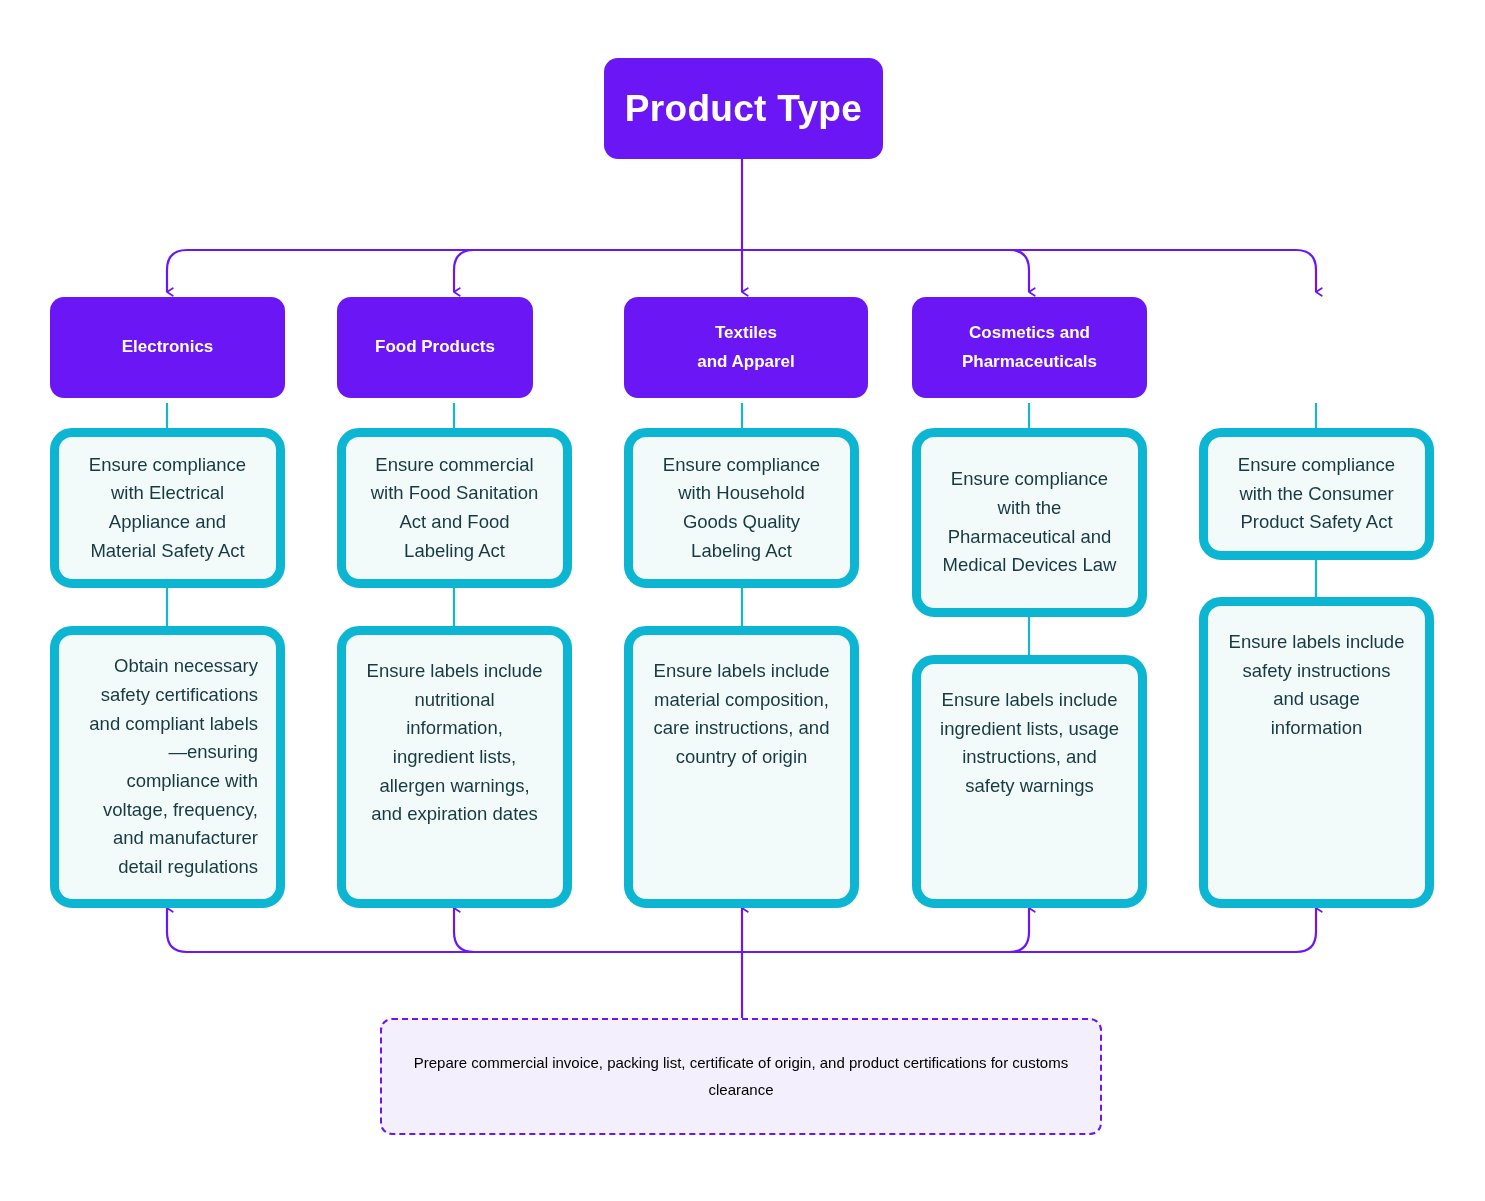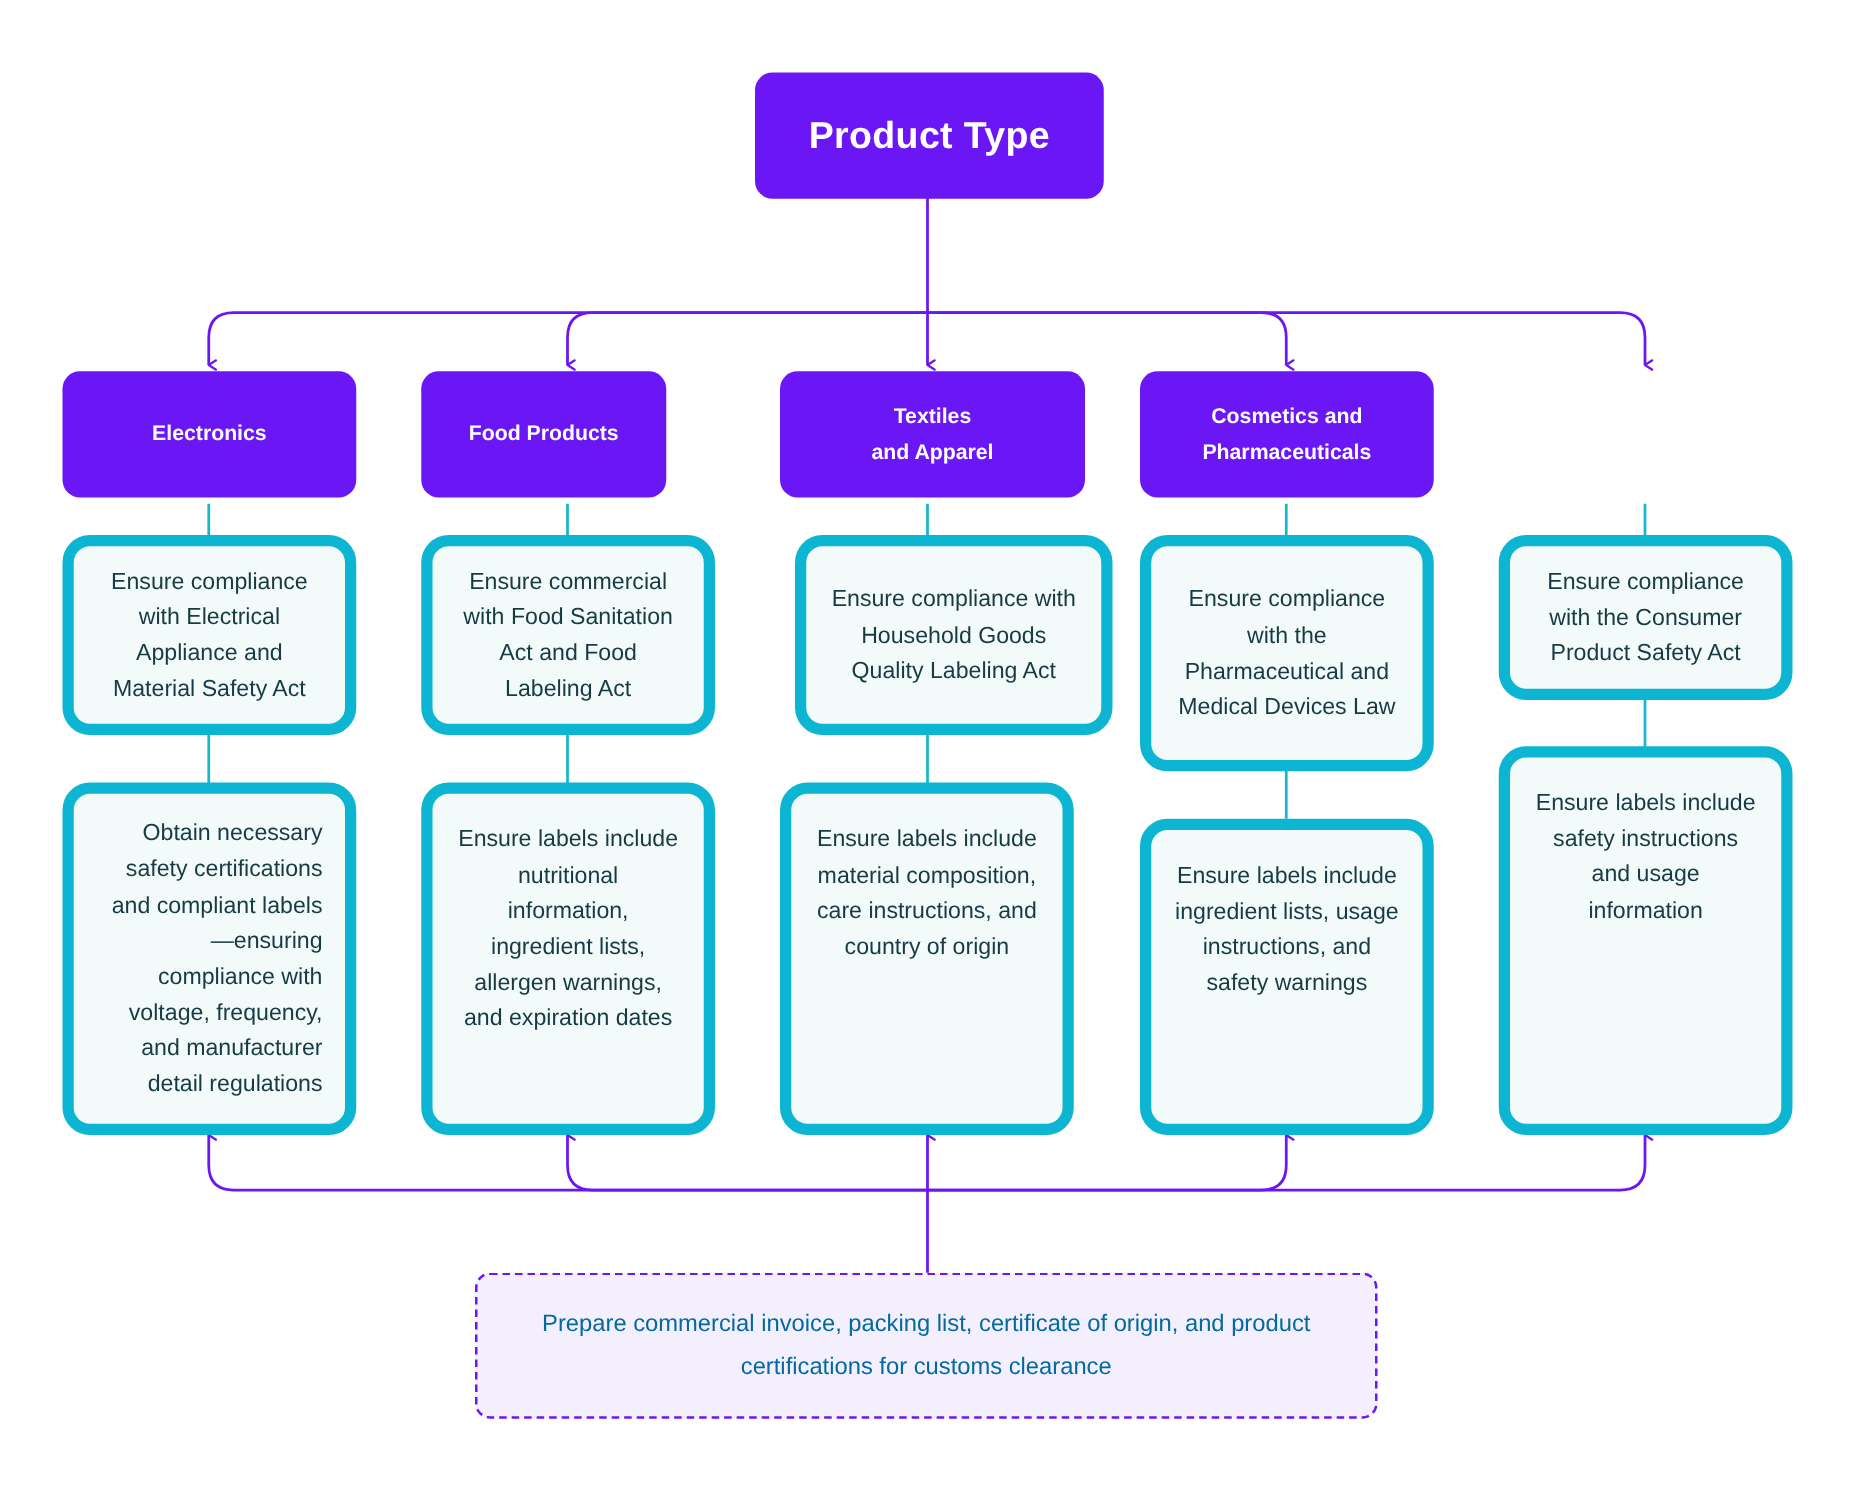--- a/index.html
+++ b/index.html
@@ -36,21 +36,21 @@
     text-align: center;
   }
 
   
   .root-node {
     background: #6B16F5;
     border-radius: 14px;
     color: #ffffff;
   }
   .root-label {
-    font-size: 30px;
+    font-size: 37px;
     font-weight: bold;
     letter-spacing: 0.3px;
     color: #ffffff;
   }
 
   
   .cat-node {
     background: #6B16F5;
     border-radius: 14px;
     color: #ffffff;
@@ -80,23 +80,23 @@
     padding: 0 4px;
   }
 
   
   .note-node {
     background: #F4EFFD;
     border: 2px dashed #6B16F5;
     border-radius: 12px;
   }
   .note-label {
-    font-size: 19px;
+    font-size: 15px;
     line-height: 1.75;
-    color: #0369a1;
+    color: #000000;
     padding: 0 22px;
   }
 </style>
 </head>
 <body>
 
 <div id="canvas">
 
   <svg id="connectors" viewBox="0 0 1485 1201" width="1485" height="1201" xmlns="http://www.w3.org/2000/svg">
     <defs>
@@ -169,21 +169,21 @@
 
 
   <div class="node teal-node" style="left:50px; top:428px; width:235px; height:160px;">
     <span class="teal-label">Ensure compliance with Electrical Appliance and Material Safety Act</span>
   </div>
 
   <div class="node teal-node" style="left:337px; top:428px; width:235px; height:160px;">
     <span class="teal-label">Ensure commercial with Food Sanitation Act and Food Labeling Act</span>
   </div>
 
-  <div class="node teal-node" style="left:624px; top:428px; width:254px; height:160px;margin-left:12px;">
+  <div class="node teal-node" style="left:624px; top:428px; width:235px; height:160px;">
     <span class="teal-label">Ensure compliance with Household Goods Quality Labeling Act</span>
   </div>
 
   <div class="node teal-node" style="left:912px; top:428px; width:235px; height:189px;">
     <span class="teal-label">Ensure compliance with the Pharmaceutical and Medical Devices Law</span>
   </div>
 
   <div class="node teal-node" style="left:1199px; top:428px; width:235px; height:132px;">
     <span class="teal-label">Ensure compliance with the Consumer Product Safety Act</span>
   </div>

